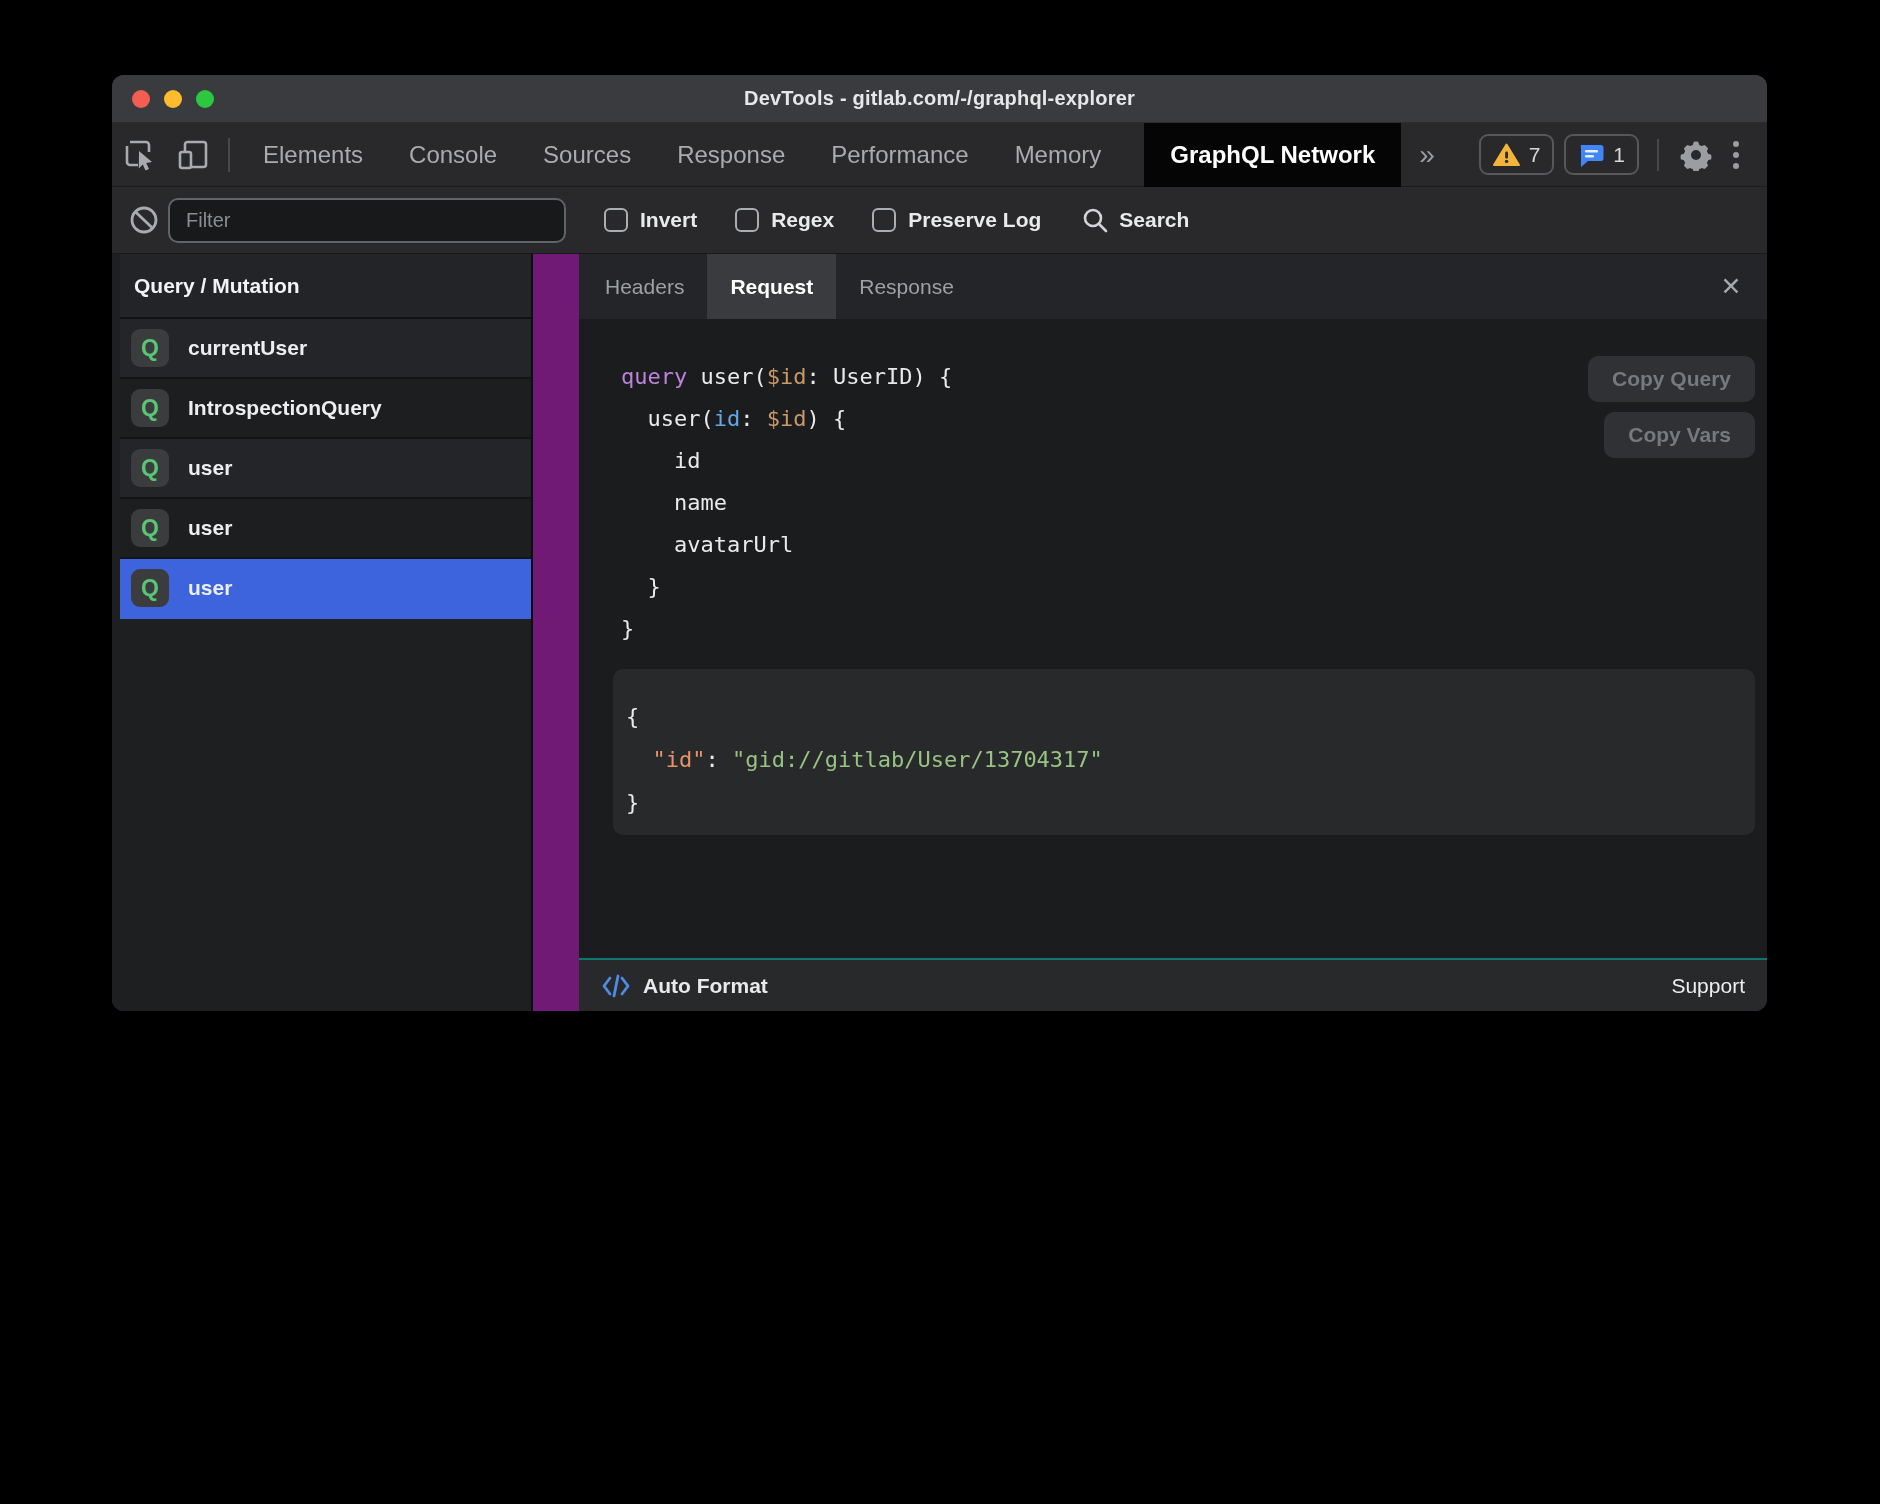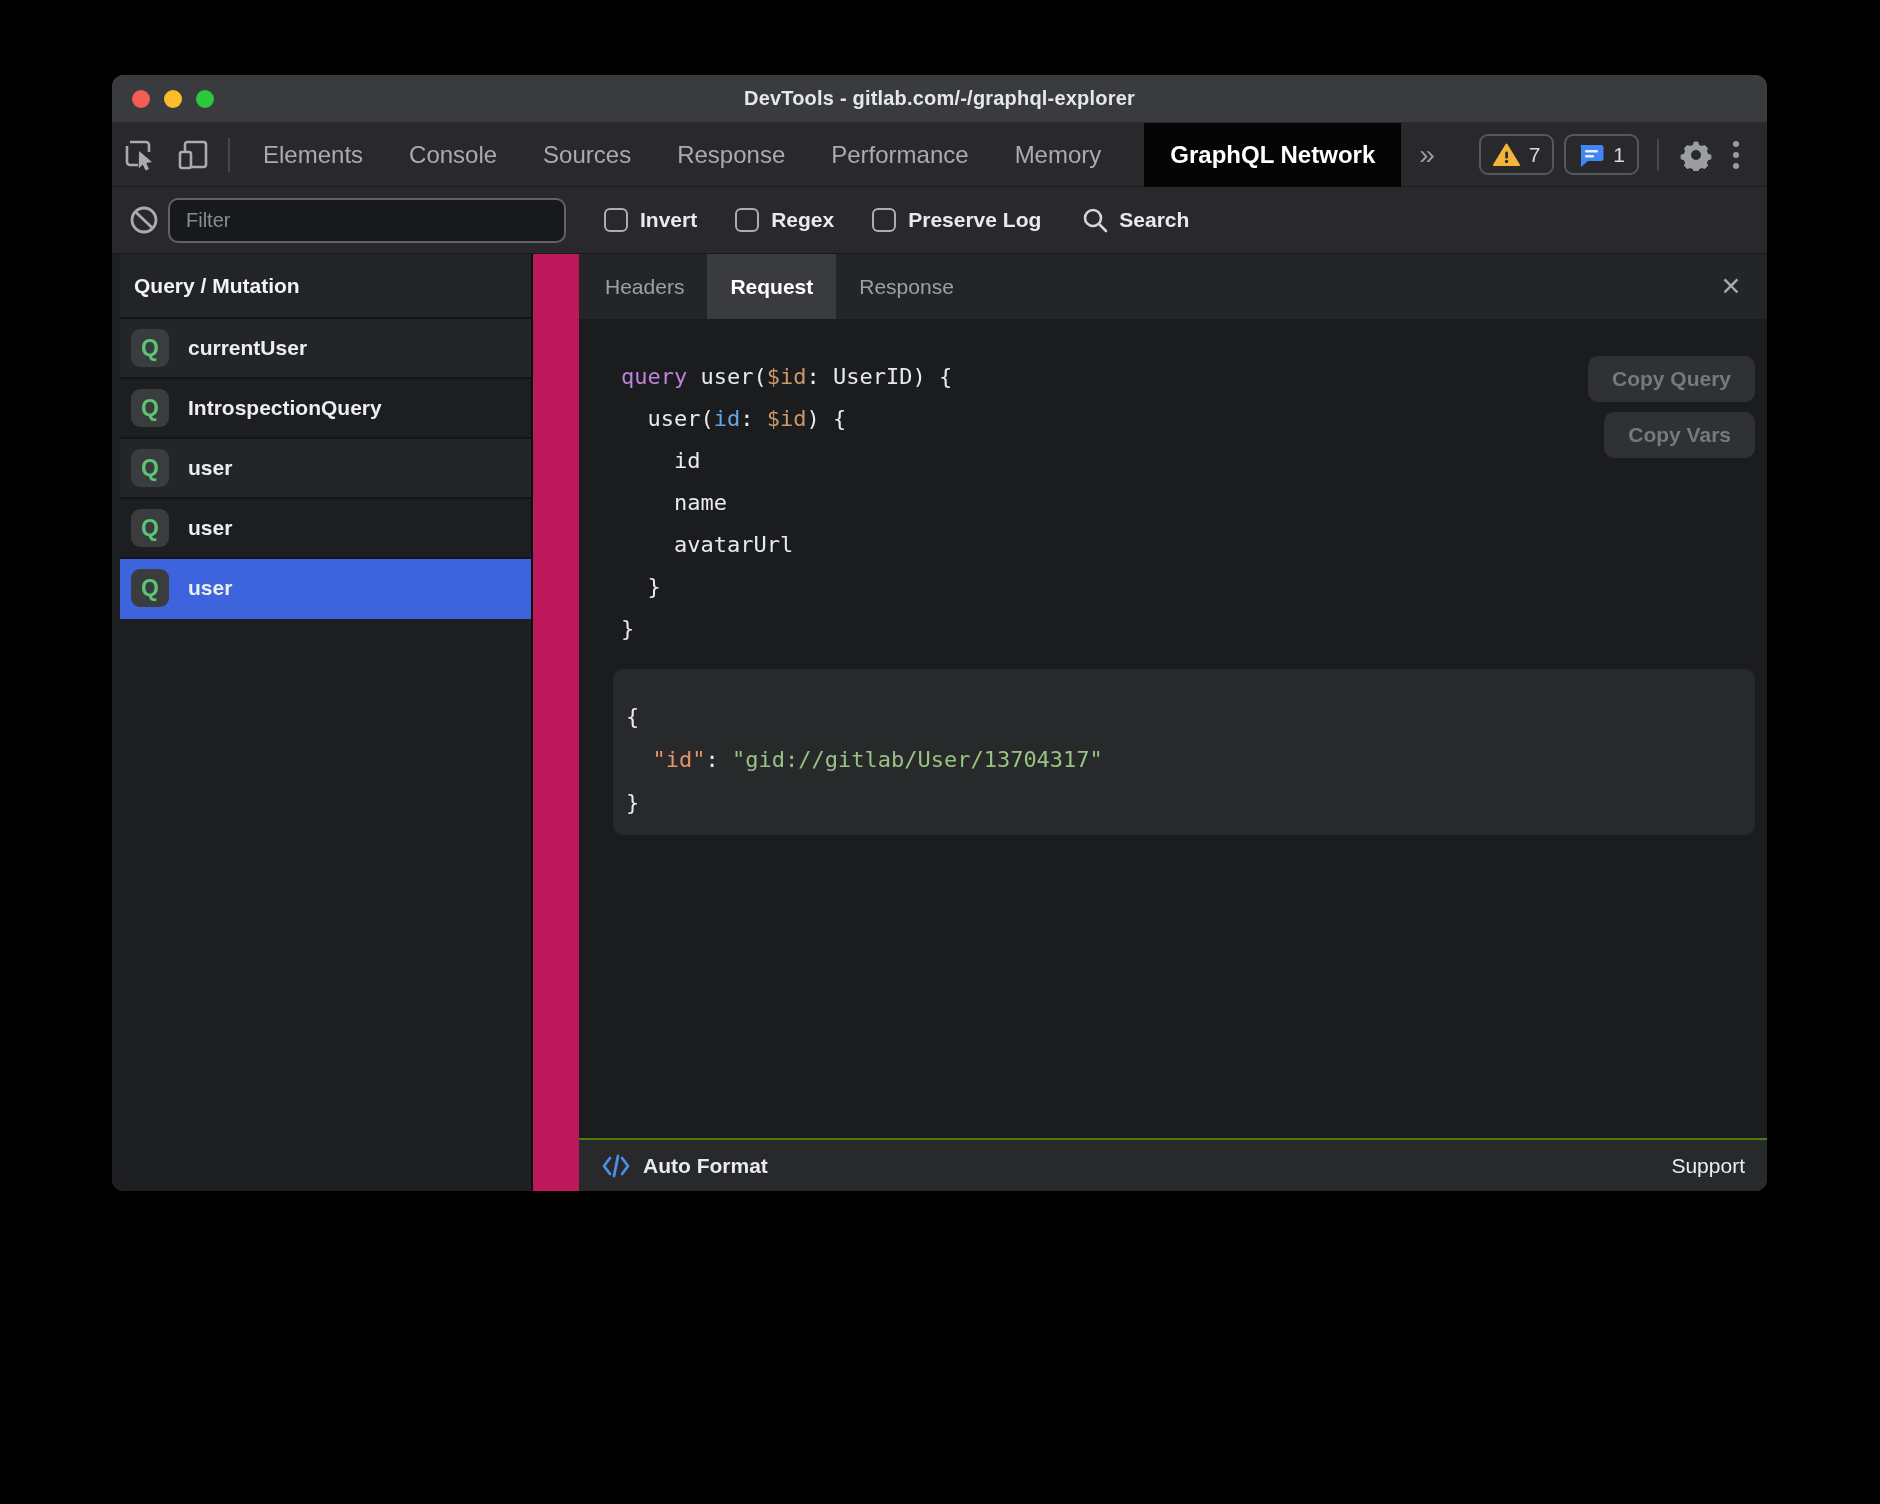--- a/index.html
+++ b/index.html
@@ -1,22 +1,22 @@
 <!DOCTYPE html>
 <html><head>
 <meta charset="utf-8">
 <style>
   * { margin: 0; padding: 0; box-sizing: border-box; }
   html, body { width: 1880px; height: 1504px; background: #000; overflow: hidden; }
   body { font-family: "Liberation Sans", sans-serif; }
 
   .window {
     position: absolute; left: 112px; top: 75px;
-    width: 1655px; height: 1116px;
-    background: #be185d; border-radius: 12px; overflow: hidden;
+    width: 1655px; height: 936px;
+    background: #701a75; border-radius: 12px; overflow: hidden;
     display: flex; flex-direction: column;
   }
 
   
   .titlebar {
     height: 48px; background: #3a3b3e; flex: 0 0 48px;
     display: flex; align-items: center; justify-content: center; position: relative;
     border-bottom: 1px solid #2a2b2d;
   }
   .traffic { position: absolute; left: 20px; top: 0; height: 100%; display: flex; align-items: center; gap: 14px; }
@@ -128,21 +128,21 @@
   }
 
   .vars-box {
     position: absolute; left: 34px; right: 12px; top: 350px; height: 166px;
     background: #28292b; border-radius: 10px; padding: 26px 0 0 13px;
   }
   .vars-box .code-line { line-height: 43px; }
 
   
   .bottombar {
-    height: 53px; flex: 0 0 53px; background: #28292b; border-top: 2px solid #4d7c0f;
+    height: 53px; flex: 0 0 53px; background: #28292b; border-top: 2px solid #0f766e;
     display: flex; align-items: center; padding: 0 22px; gap: 44px;
   }
   .autoformat { display: flex; align-items: center; gap: 12px; }
   .autoformat-label { color: #e9eaec; font-size: 21px; font-weight: 700; }
   .support-link { margin-left: auto; color: #eceef0; font-size: 21px; font-weight: 400; }
 
   svg { display: block; }
 </style>
 </head>
 <body>

